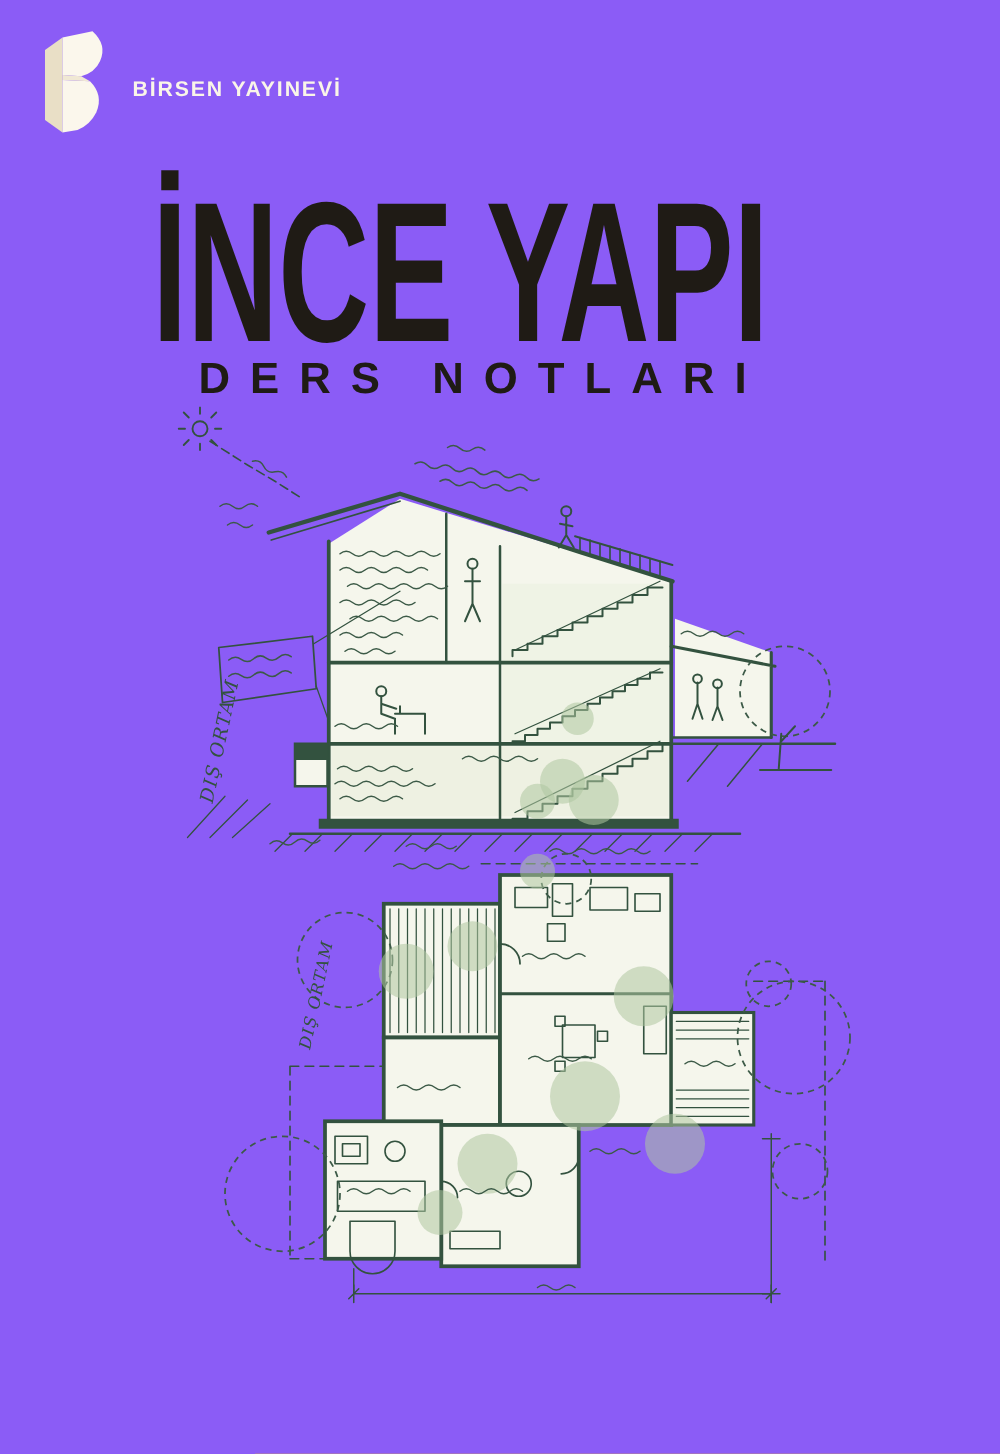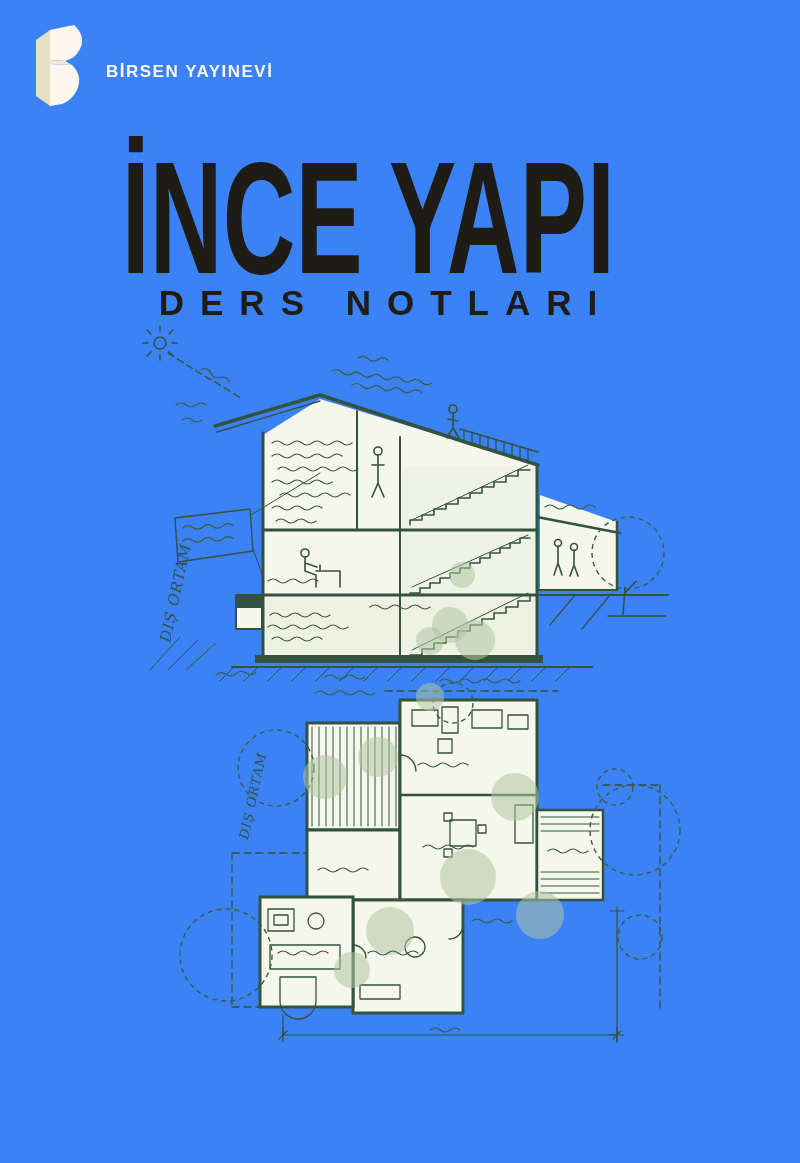--- a/index.html
+++ b/index.html
@@ -1,18 +1,18 @@
 <!DOCTYPE html>
 <html><head>
 <meta charset="utf-8">
 <style>
   html,body{margin:0;padding:0;}
   body{width:800px;height:1163px;overflow:hidden;background:#D3A251;
        font-family:"Liberation Sans",sans-serif;}
-  .cover{position:relative;width:800px;height:1163px;background:#3b82f6;}
+  .cover{position:relative;width:800px;height:1163px;background:#8b5cf6;}
 
   
   .brand{position:absolute;top:16px;left:20px;display:flex;align-items:center;}
   .brand svg{display:block;}
   .publisher{color:#FAF5E8;font-weight:700;font-size:17px;letter-spacing:1.5px;
              margin-left:6px;margin-top:12px;white-space:nowrap;}
 
   
   .title-wrap{position:absolute;top:138px;left:0;width:736px;text-align:center;}
   .title{display:inline-block;margin:0;color:#1F1B15;font-weight:700;font-size:140px;

